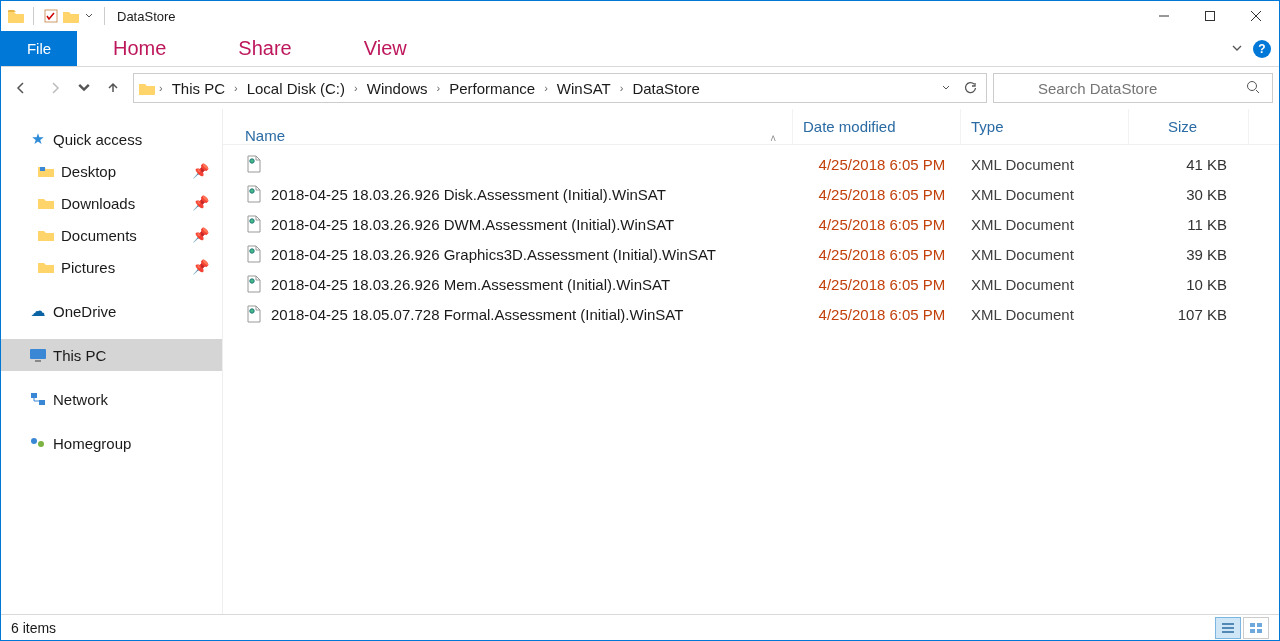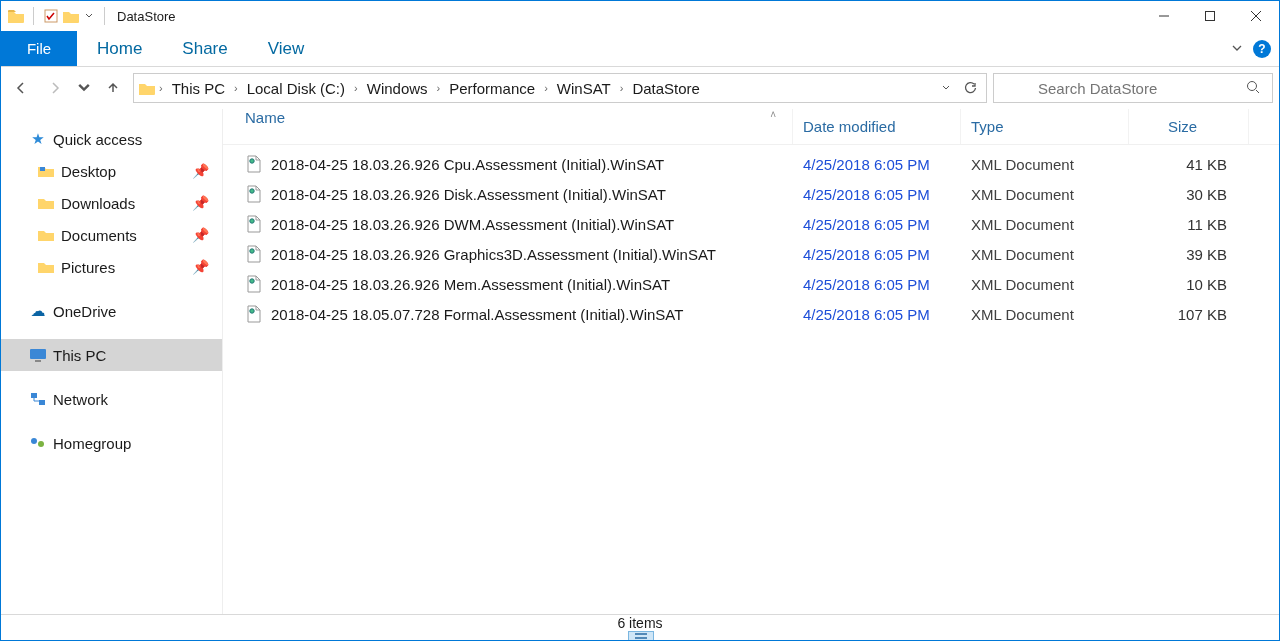--- a/index.html
+++ b/index.html
@@ -36,21 +36,21 @@
   .winbtn { width:46px; height:30px; display:flex; align-items:center; justify-content:center; }
   .winbtn svg { width:10px; height:10px; stroke:#333; stroke-width:1; fill:none; }
 
   
   .ribbon { height:36px; display:flex; align-items:stretch; border-bottom:1px solid var(--border); }
   .ribbon .file {
     background: var(--win-blue); color:#ffffff; width:76px;
     display:flex; align-items:center; justify-content:center; font-size:15px;
   }
   .ribbon .tab {
-    padding:0 20px; display:flex; align-items:center; font-size:17px; color:#0369a1;
+    padding:0 36px; display:flex; align-items:center; font-size:20px; color:#be185d;
   }
   .ribbon .rspacer { flex:1; }
   .ribbon .rightctrl { display:flex; align-items:center; padding-right:8px; gap:10px;}
   .help-circle {
     width:18px; height:18px; border-radius:50%; background:var(--win-blue);
     color:#fff; display:flex; align-items:center; justify-content:center;
     font-size:12px; font-weight:bold;
   }
 
   
@@ -98,41 +98,41 @@
   .ficon { width:18px; height:18px; display:flex; align-items:center; justify-content:center; }
 
   
   .content { flex:1; display:flex; flex-direction:column; }
   .cols {
     display:flex; height:36px; align-items:center;
     border-bottom:1px solid #f0f0f0;
     color:var(--header-text); font-size:15px;
     padding-left:22px;
   }
-  .cols .c-name { width:548px; display:flex; align-items:flex-start; gap:10px;}
+  .cols .c-name { width:548px; display:flex; align-items:flex-end; gap:10px;}
   .cols .c-date { width:168px; }
   .cols .c-type { width:168px; }
   .cols .c-size { width:120px; text-align:right; padding-right:22px;}
   .cols .sort { font-size:10px; color:#888; margin-left:auto; margin-right:16px;}
   .cols > div { border-right:1px solid #f2f2f2; height:100%; display:flex; align-items:center; padding-left:10px; }
   .cols > div:first-child { padding-left:0; }
 
   .rows { flex:1; overflow:auto; padding-top:4px; }
   .row {
     display:flex; align-items:center; height:30px; padding-left:22px; font-size:15px;
   }
   .row .r-name { width:548px; display:flex; align-items:center; gap:8px; white-space:nowrap;}
-  .row .r-date { width:168px; padding-left:10px; color:#1d4ed8;}
+  .row .r-date { width:168px; padding-left:10px; color:#c2410c;text-align:center;}
   .row .r-type { width:168px; padding-left:10px; color:#404040;}
   .row .r-size { width:120px; text-align:right; padding-right:22px; color:#333;}
 
   
   .status {
     height:26px; border-top:1px solid var(--border);
-    display:flex; align-items:center; padding:0 10px; font-size:14px;flex-direction:column;
+    display:flex; align-items:center; padding:0 10px; font-size:14px;
   }
   .status .sspacer { flex:1; }
   .viewbtn {
     width:26px; height:22px; border:1px solid #ccc; margin-left:2px;
     display:flex; align-items:center; justify-content:center;
   }
   .viewbtn.sel { background: var(--selected); border-color:#7ab6e0;}
 
   
   .folder-svg { width:18px; height:14px; }
@@ -373,21 +373,20 @@
     <div class="rows" id="rows">
         <div class="row">
           <div class="r-name">
             <span class="ficon">
               <svg class="file-svg" viewBox="0 0 16 18">
                 <path d="M2 1h8l4 4v12H2z" fill="#fff" stroke="#999"></path>
                 <path d="M10 1v4h4" fill="none" stroke="#999"></path>
                 <circle cx="6" cy="6" r="2.2" fill="#4b8" stroke="#277"></circle>
               </svg>
             </span>
-            <span>2018-04-25 18.03.26.926 Cpu.Assessment (Initial).WinSAT</span>
           </div>
           <div class="r-date">4/25/2018 6:05 PM</div>
           <div class="r-type">XML Document</div>
           <div class="r-size">41 KB</div>
         </div>
         <div class="row">
           <div class="r-name">
             <span class="ficon">
               <svg class="file-svg" viewBox="0 0 16 18">
                 <path d="M2 1h8l4 4v12H2z" fill="#fff" stroke="#999"></path>

